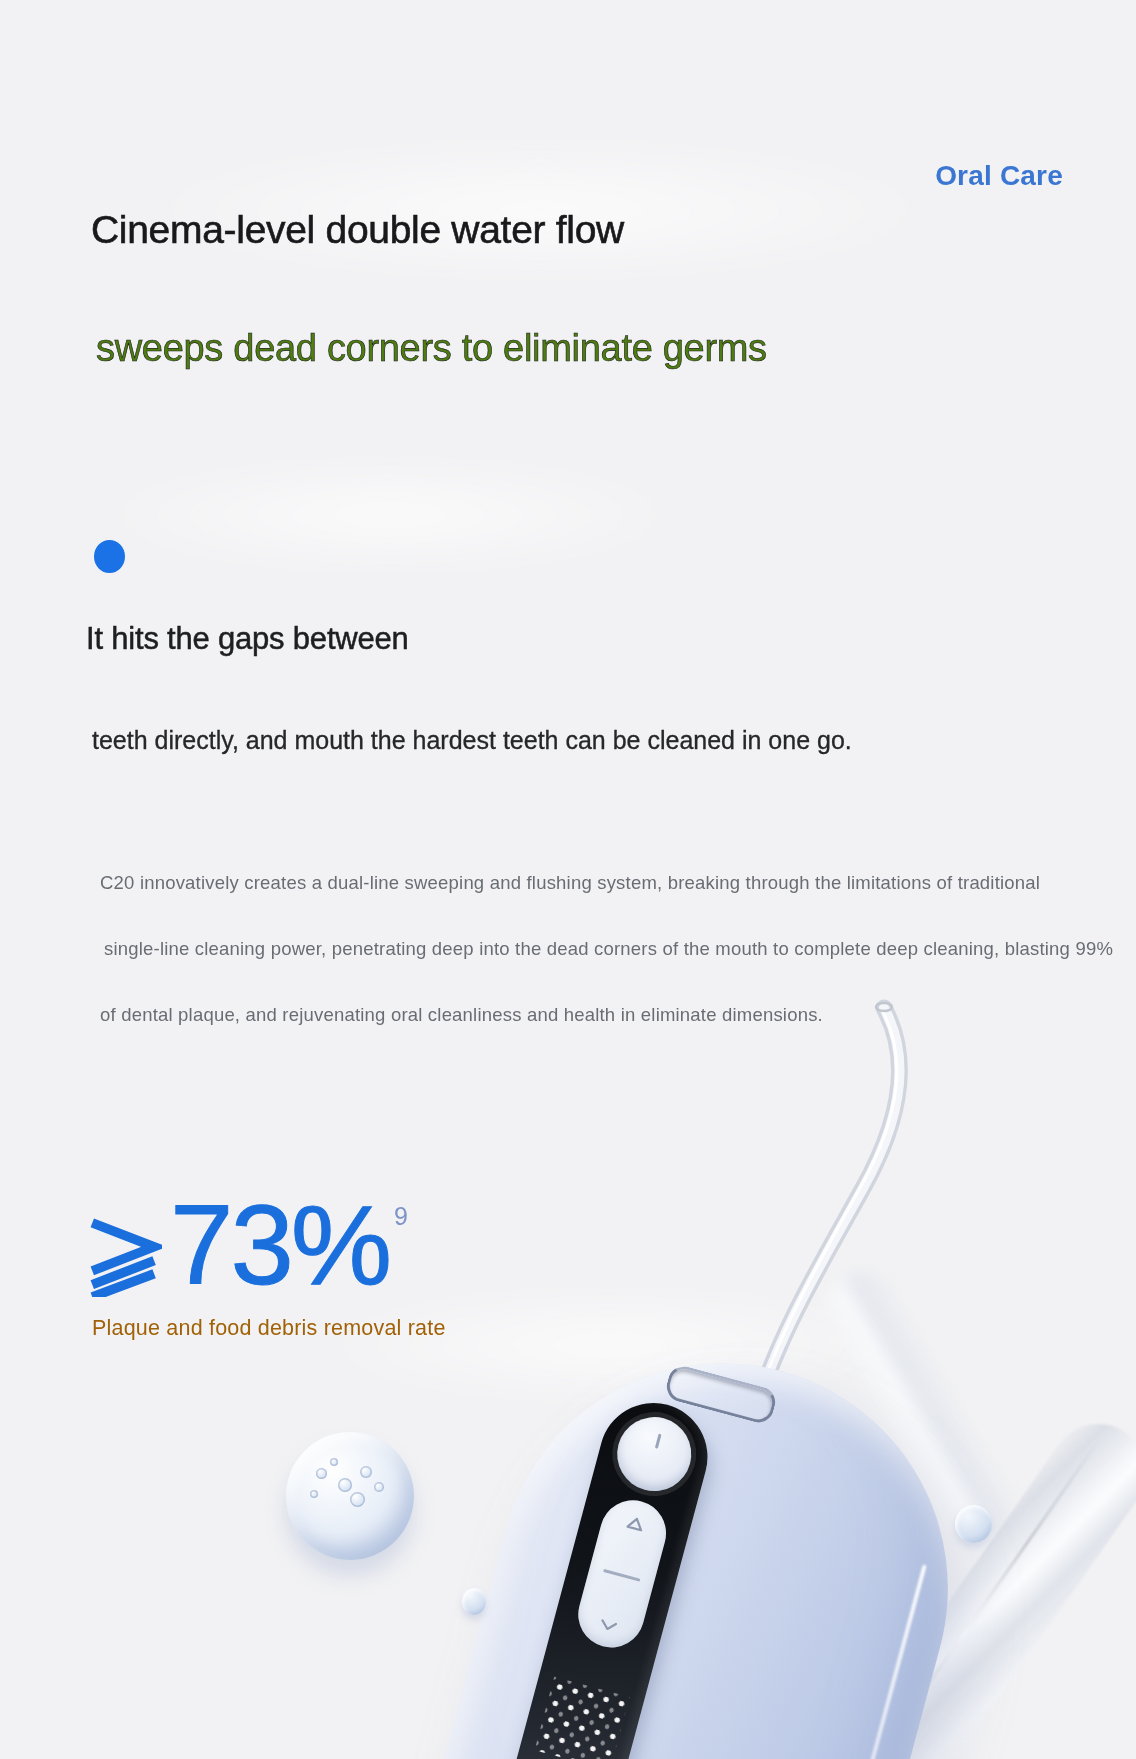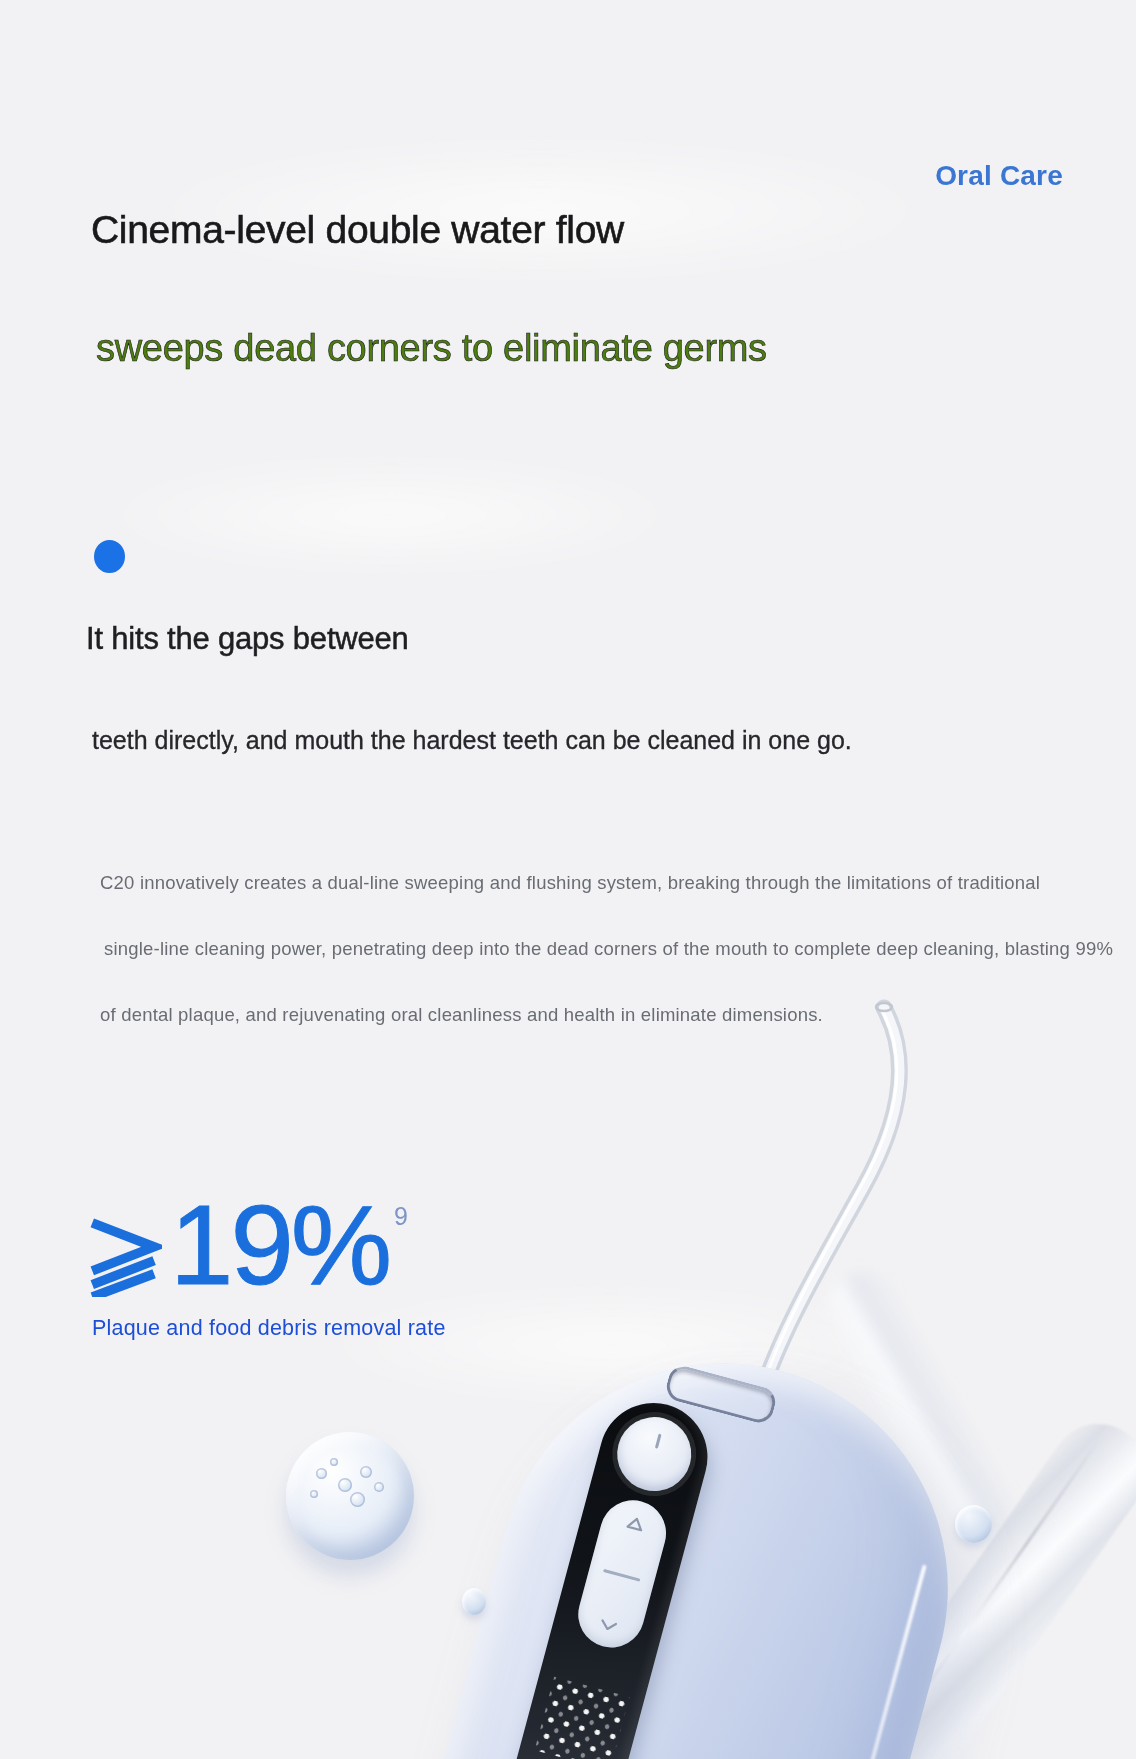--- a/index.html
+++ b/index.html
@@ -44,21 +44,21 @@
   .p2{left:104px;top:938px;}
   .p3{left:100px;top:1004px;}
 
   
   .gte{left:88px;top:1217px;width:74px;height:80px;}
   .statval{
     left:170px;top:1188px;font-size:114px;line-height:1;color:#1a6fdd;
     font-weight:500;-webkit-text-stroke:1px #1a6fdd;letter-spacing:-3px;
   }
   .statsup{left:394px;top:1202px;font-size:25px;color:#7d94c8;font-weight:500;}
-  .statcap{left:92px;top:1316px;font-size:21.5px;color:#1d4ed8;letter-spacing:.2px;}
+  .statcap{left:92px;top:1316px;font-size:21.5px;color:#a16207;letter-spacing:.2px;}
 
   
   .streak-soft{
     left:880px;top:1258px;width:80px;height:300px;border-radius:40px;
     transform:rotate(-30deg);filter:blur(7px);opacity:.85;
     background:linear-gradient(to right,rgba(233,236,242,0),rgba(251,252,254,.9) 38%,rgba(224,228,236,.95) 58%,rgba(233,236,242,0));
   }
   .streak-glass{
     left:943px;top:1390px;width:96px;height:470px;border-radius:48px;
     transform:rotate(35deg);filter:blur(1.2px);
@@ -158,21 +158,21 @@
 
   <div class="abs para-line p1">C20 innovatively creates a dual-line sweeping and flushing system, breaking through the limitations of traditional</div>
   <div class="abs para-line p2">single-line cleaning power, penetrating deep into the dead corners of the mouth to complete deep cleaning, blasting 99%</div>
   <div class="abs para-line p3">of dental plaque, and rejuvenating oral cleanliness and health in eliminate dimensions.</div>
 
   <svg class="abs gte" viewBox="0 0 100 110" aria-label="≥">
     <polyline points="5,8 90,41 5,74" fill="none" stroke="#1a6fdd" stroke-width="13"></polyline>
     <line x1="5" y1="93" x2="90" y2="60" stroke="#1a6fdd" stroke-width="13"></line>
     <line x1="5" y1="110" x2="90" y2="78" stroke="#1a6fdd" stroke-width="13"></line>
   </svg>
-  <div class="abs statval">19%</div>
+  <div class="abs statval">73%</div>
   <div class="abs statsup">9</div>
   <div class="abs statcap">Plaque and food debris removal rate</div>
 
   <svg class="abs" style="left:0;top:0;width:1136px;height:1759px;pointer-events:none;" viewBox="0 0 1136 1759">
     <path d="M884,1008 C908,1052 906,1112 862,1190 C822,1262 780,1332 757,1406" fill="none" stroke="rgba(205,209,219,0.9)" stroke-width="17" stroke-linecap="round"></path>
     <path d="M884,1008 C908,1052 906,1112 862,1190 C822,1262 780,1332 757,1406" fill="none" stroke="rgba(246,248,251,0.95)" stroke-width="10" stroke-linecap="round"></path>
     <path d="M883,1012 C905,1054 903,1112 860,1188 C821,1258 780,1330 758,1400" fill="none" stroke="rgba(255,255,255,0.95)" stroke-width="3" stroke-linecap="round"></path>
     <ellipse cx="884" cy="1007" rx="8" ry="4" fill="none" stroke="#c2c6ce" stroke-width="2.5"></ellipse>
   </svg>
 

